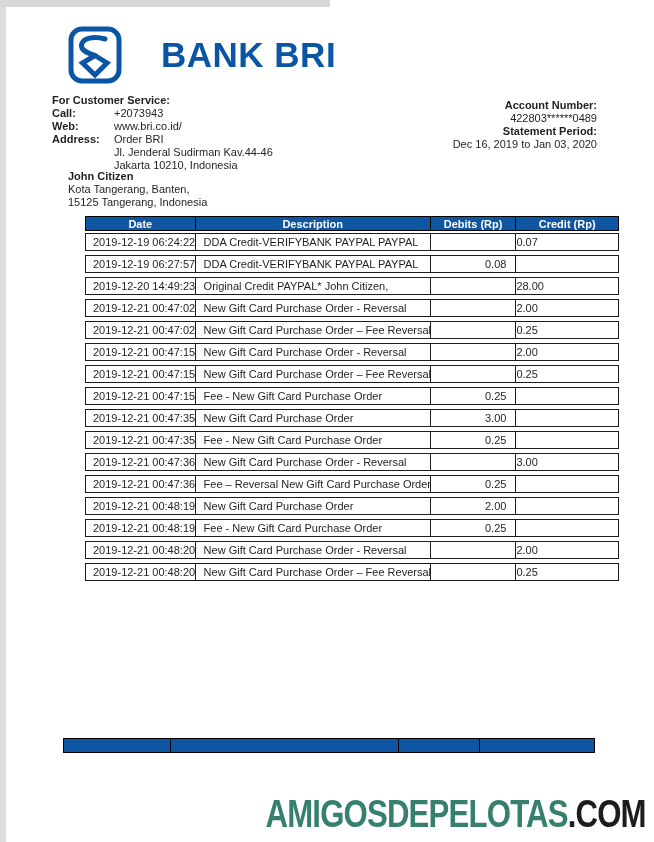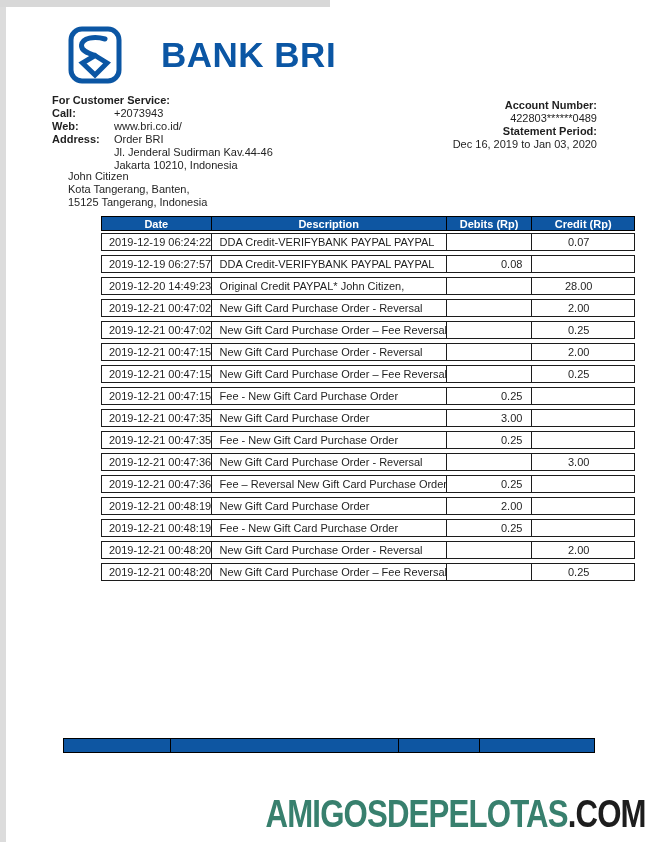--- a/index.html
+++ b/index.html
@@ -29,41 +29,41 @@
   .cs-heading { font-weight: 700; }
   .cs-grid { display: grid; grid-template-columns: 62px auto; }
   .cs-label { font-weight: 700; }
 
   
   .acct-block { position: absolute; right: 57px; top: 99px; text-align: right; font-size: 11px; line-height: 13px; }
   .acct-label { font-weight: 700; }
 
   
   .cust-block { position: absolute; left: 68px; top: 170px; font-size: 11px; line-height: 13px; }
-  .cust-name { font-weight: 400; }
-
-  
-  .tbl { position: absolute; left: 77px; top: 216px; width: 534px; padding-left: 24px; }
+  .cust-name { font-weight: 700; }
+
+  
+  .tbl { position: absolute; left: 61px; top: 216px; width: 534px; padding-left: 24px; }
   .tbl-header {
     display: flex; background: #0e56a2; border: 1px solid #000;
     height: 15px; line-height: 15px; box-sizing: border-box;
     color: #fff; font-size: 11px; font-weight: 700; text-align: center;
     margin-bottom: 2px;
   }
   .tbl-header .c { box-sizing: border-box; height: 100%; }
   .tbl-row {
     display: flex; border: 1px solid #1c1c1c; background: #fff;
     height: 18px; line-height: 16px; box-sizing: border-box;
     font-size: 11px; margin-bottom: 4px;
   }
   .tbl-row .c { box-sizing: border-box; height: 100%; overflow: hidden; white-space: nowrap; }
   .c-date  { width: 109px; padding-left: 7px; }
   .c-desc  { width: 236px; padding-left: 8px; border-left: 1px solid #1c1c1c; }
   .c-debit { width: 86px;  padding-right: 9px; text-align: right; border-left: 1px solid #1c1c1c; }
-  .c-credit{ width: 103px; padding-right: 9px; text-align: center; border-left: 1px solid #1c1c1c; }
+  .c-credit{ width: 103px; padding-right: 9px; text-align: left; border-left: 1px solid #1c1c1c; }
   .tbl-header .c-date, .tbl-header .c-desc { padding-left: 0; }
   .tbl-header .c-debit, .tbl-header .c-credit { padding-right: 0; text-align: center; border-left-color: #000; }
   .tbl-header .c-desc { border-left-color: #000; }
 
   
   .bottom-bar { position: absolute; left: 63px; top: 738px; width: 534px; display: flex; }
   .bottom-bar .seg {
     height: 15px; background: #0e56a2; border: 1px solid #000;
     box-sizing: border-box;
   }

